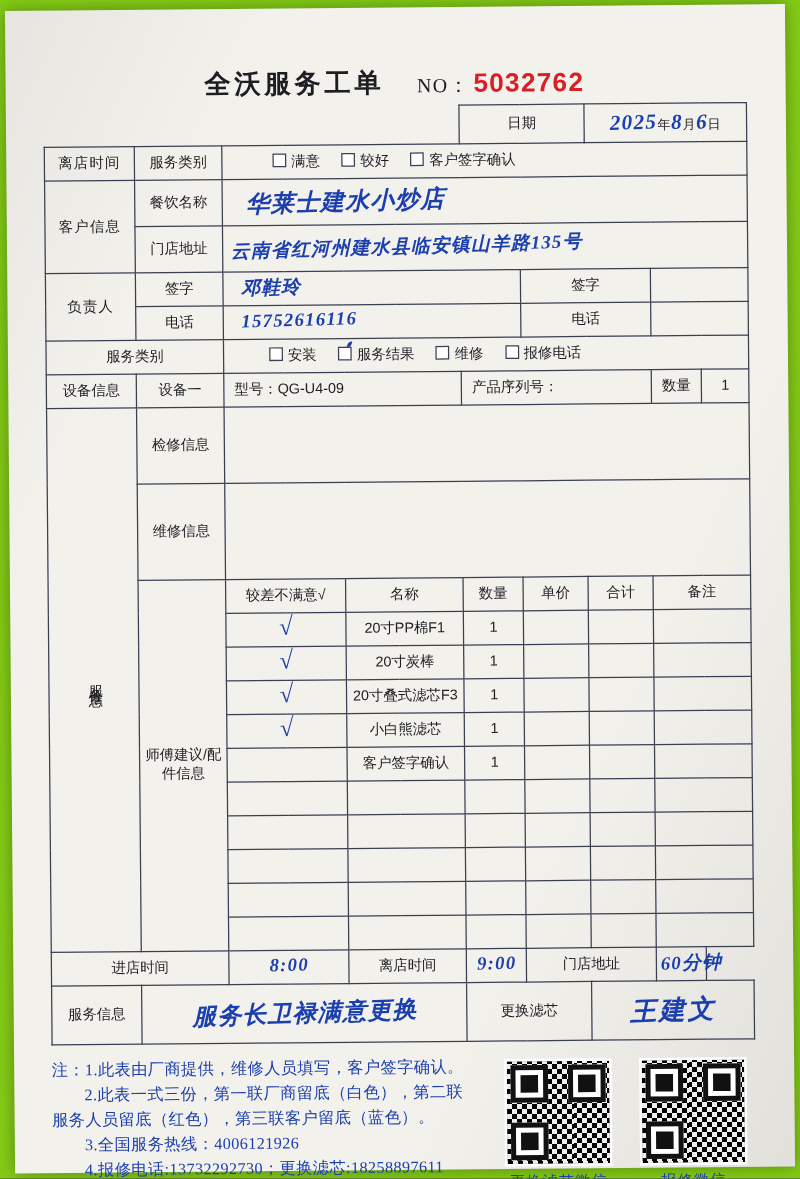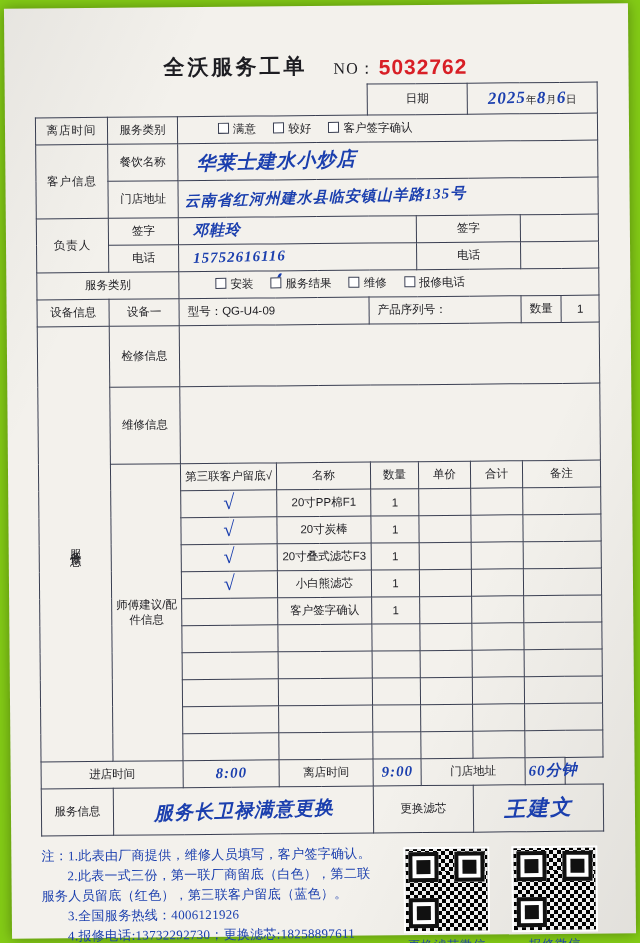--- a/index.html
+++ b/index.html
@@ -334,21 +334,21 @@
 
         <tr>
           <td class="lbl" style="height:72px">维修信息</td>
           <td colspan="9"></td>
         </tr>
 
         <tr>
           <td rowspan="11" class="lbl">
             <div style="line-height:1.3">师傅建议/配件信息</div>
           </td>
-          <td colspan="2" class="ctr small">第三联客户留底√</td>
+          <td colspan="2" class="ctr small">较差不满意√</td>
           <td colspan="2" class="ctr">名称</td>
           <td class="ctr">数量</td>
           <td class="ctr">单价</td>
           <td class="ctr">合计</td>
           <td colspan="2" class="ctr">备注</td>
         </tr>
 
         <tr>
           <td colspan="2" class="ctr"><span class="tick">√</span></td>
           <td colspan="2" class="ctr">20寸PP棉F1</td>

